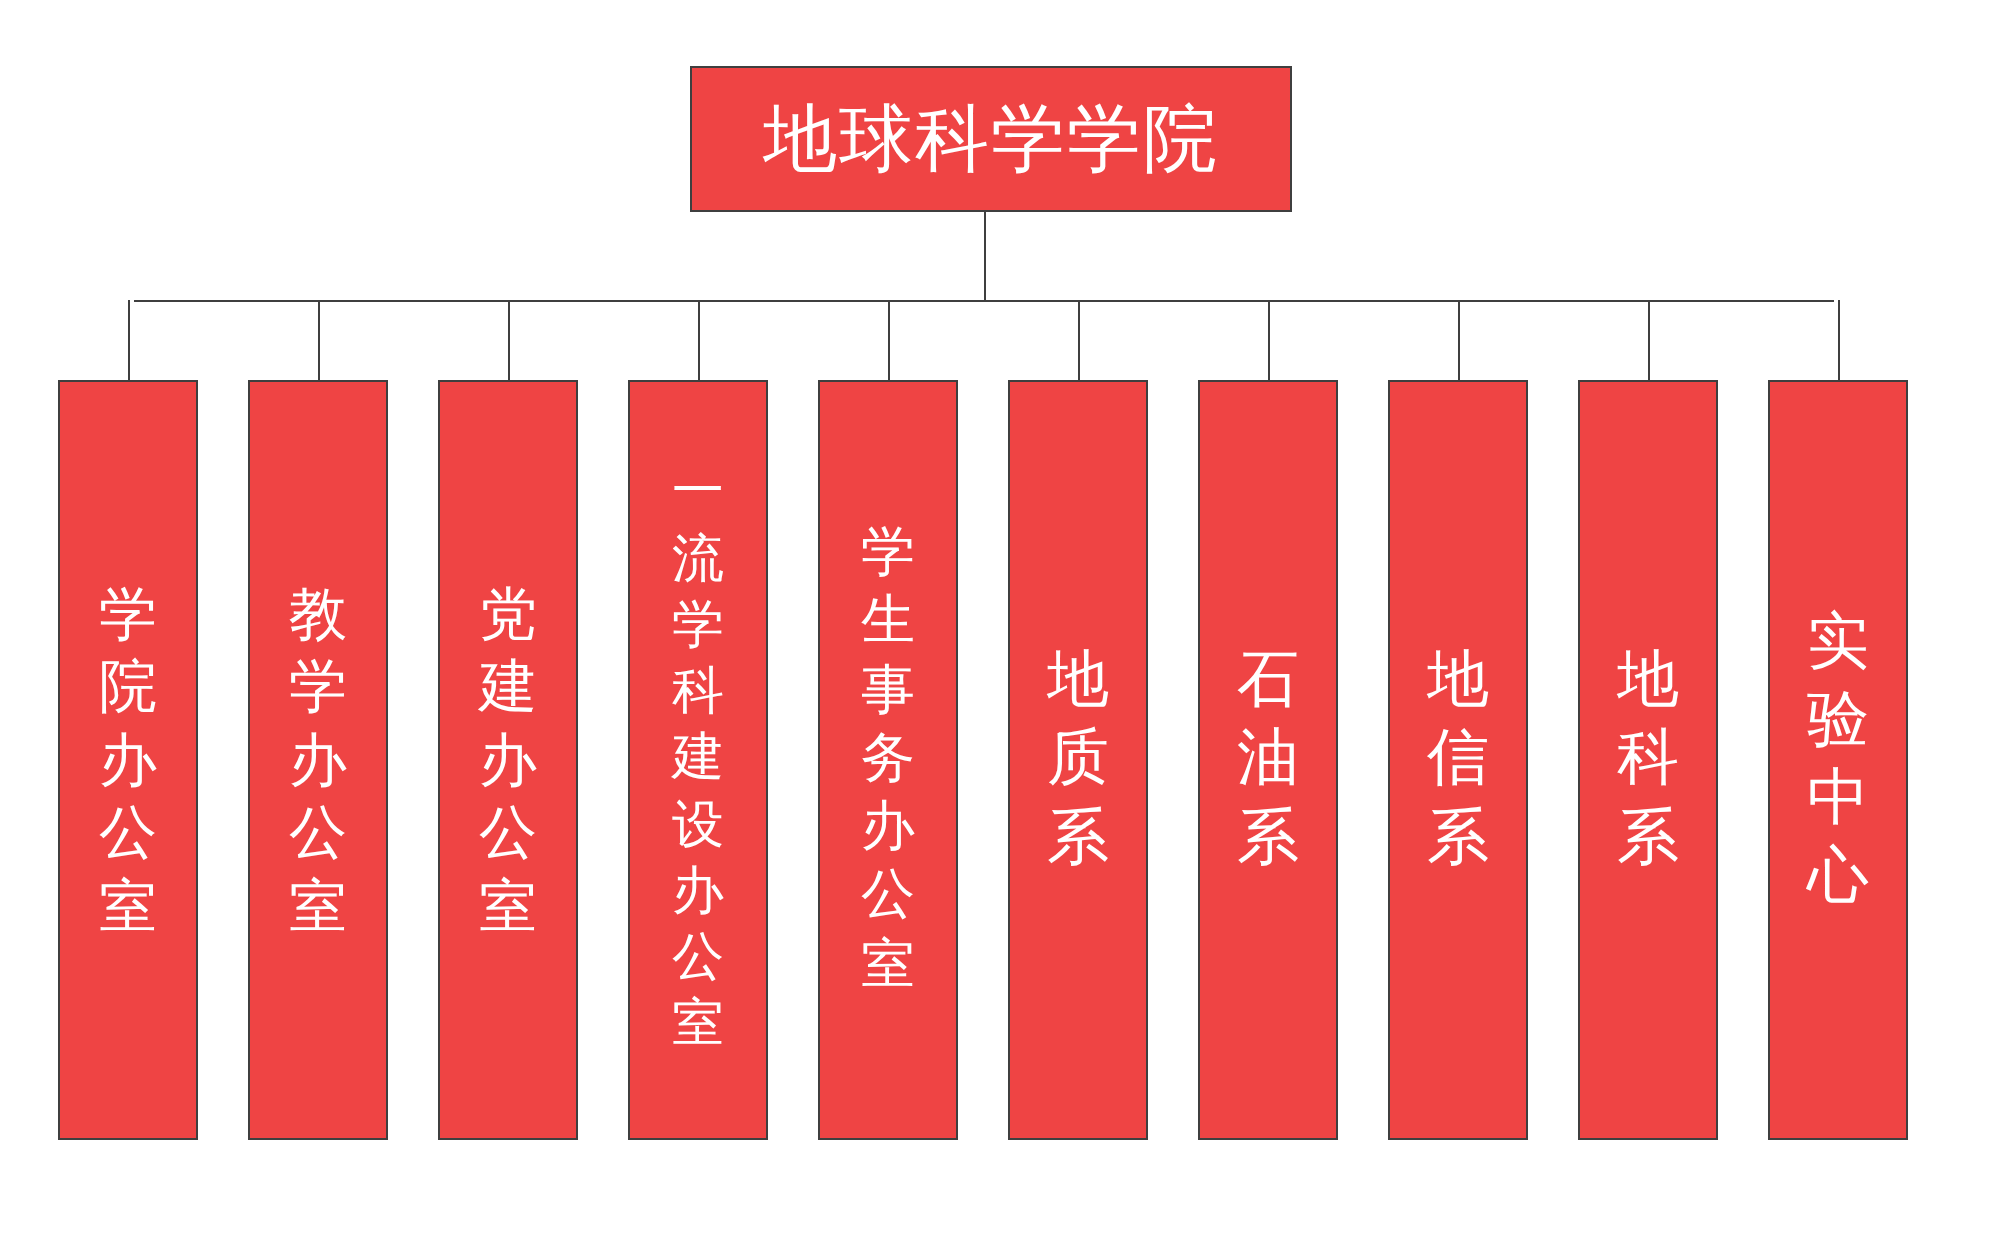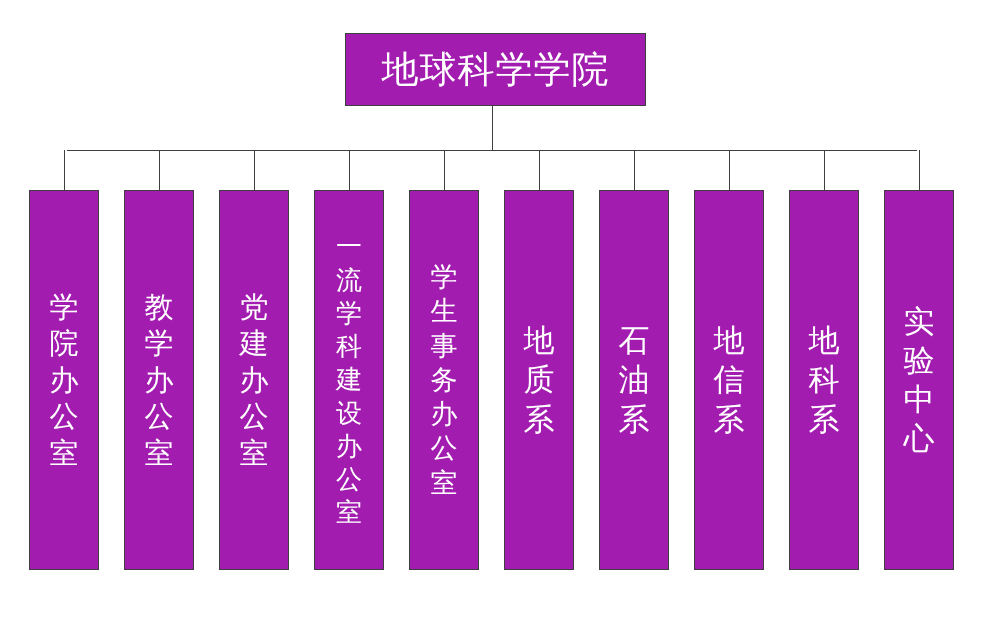--- a/index.html
+++ b/index.html
@@ -15,21 +15,21 @@
     width: 996px;
     height: 621px;
     background: #ffffff;
     overflow: hidden;
   }
 
   
   .node {
     position: absolute;
     box-sizing: border-box;
-    background: #a21caf;
+    background: #ef4444;
     border: 1px solid #3f3f3f;
     color: #ffffff;
     display: flex;
     align-items: center;
     justify-content: center;
     line-height: 1.0;
   }
 
   .node.root {
     left: 345px;

